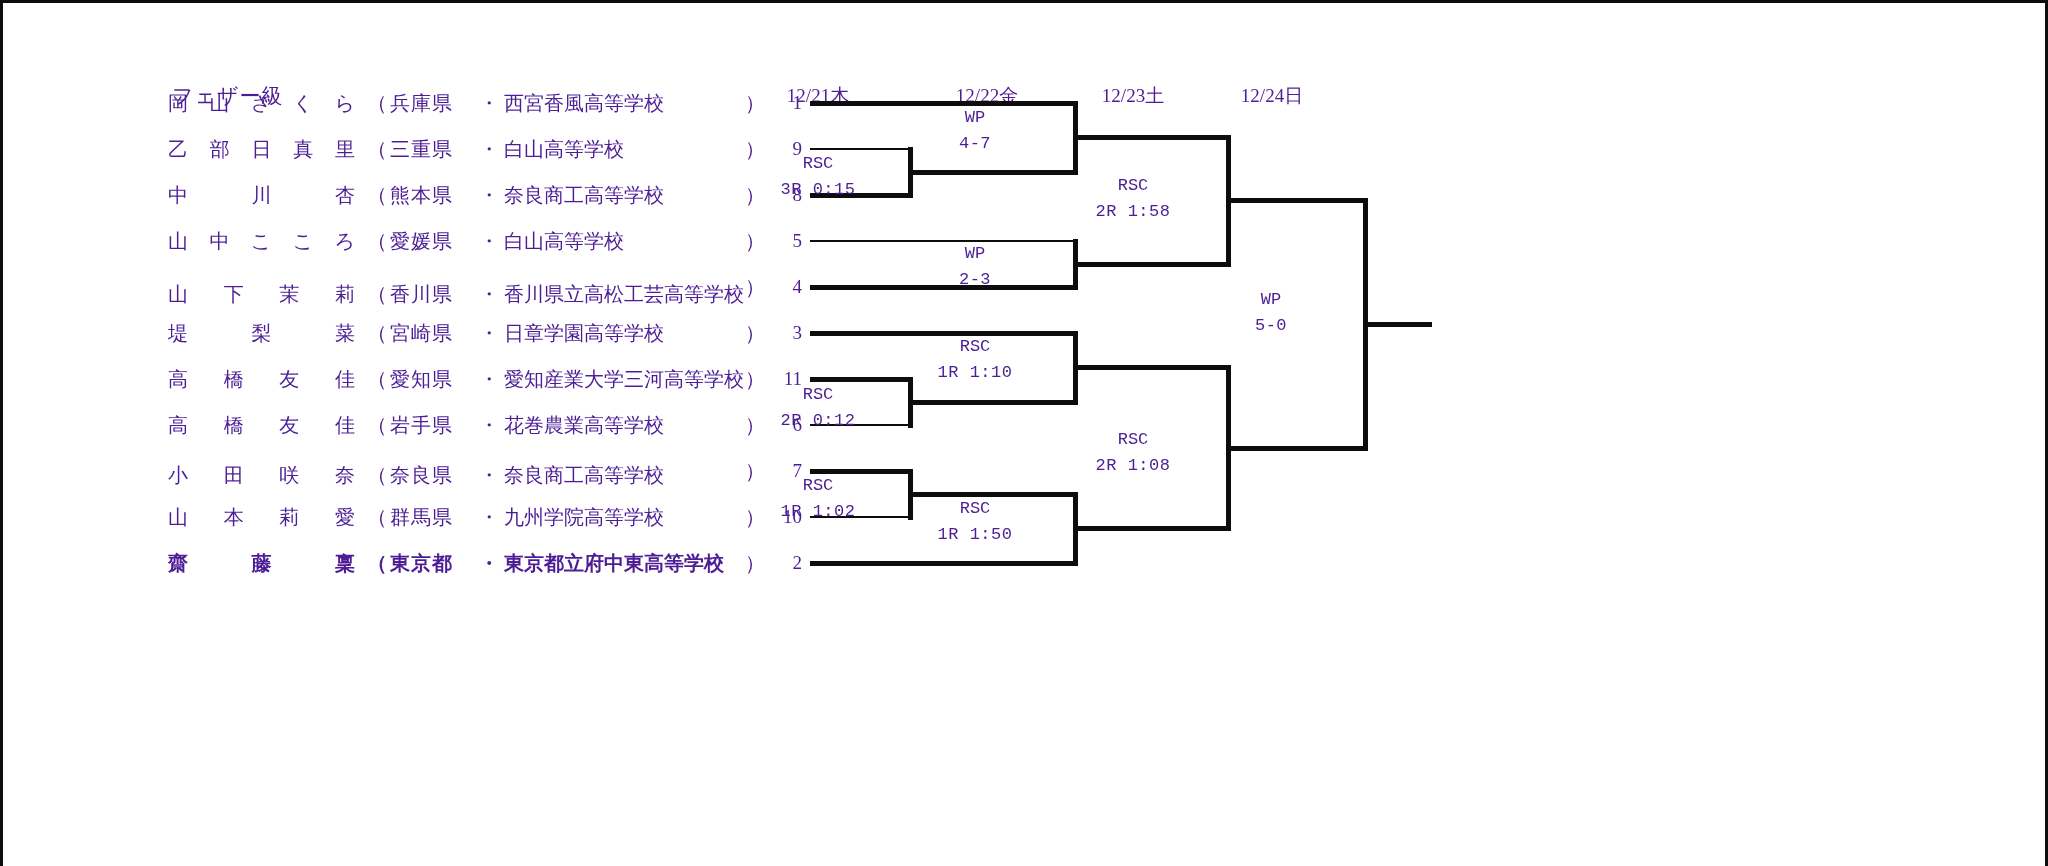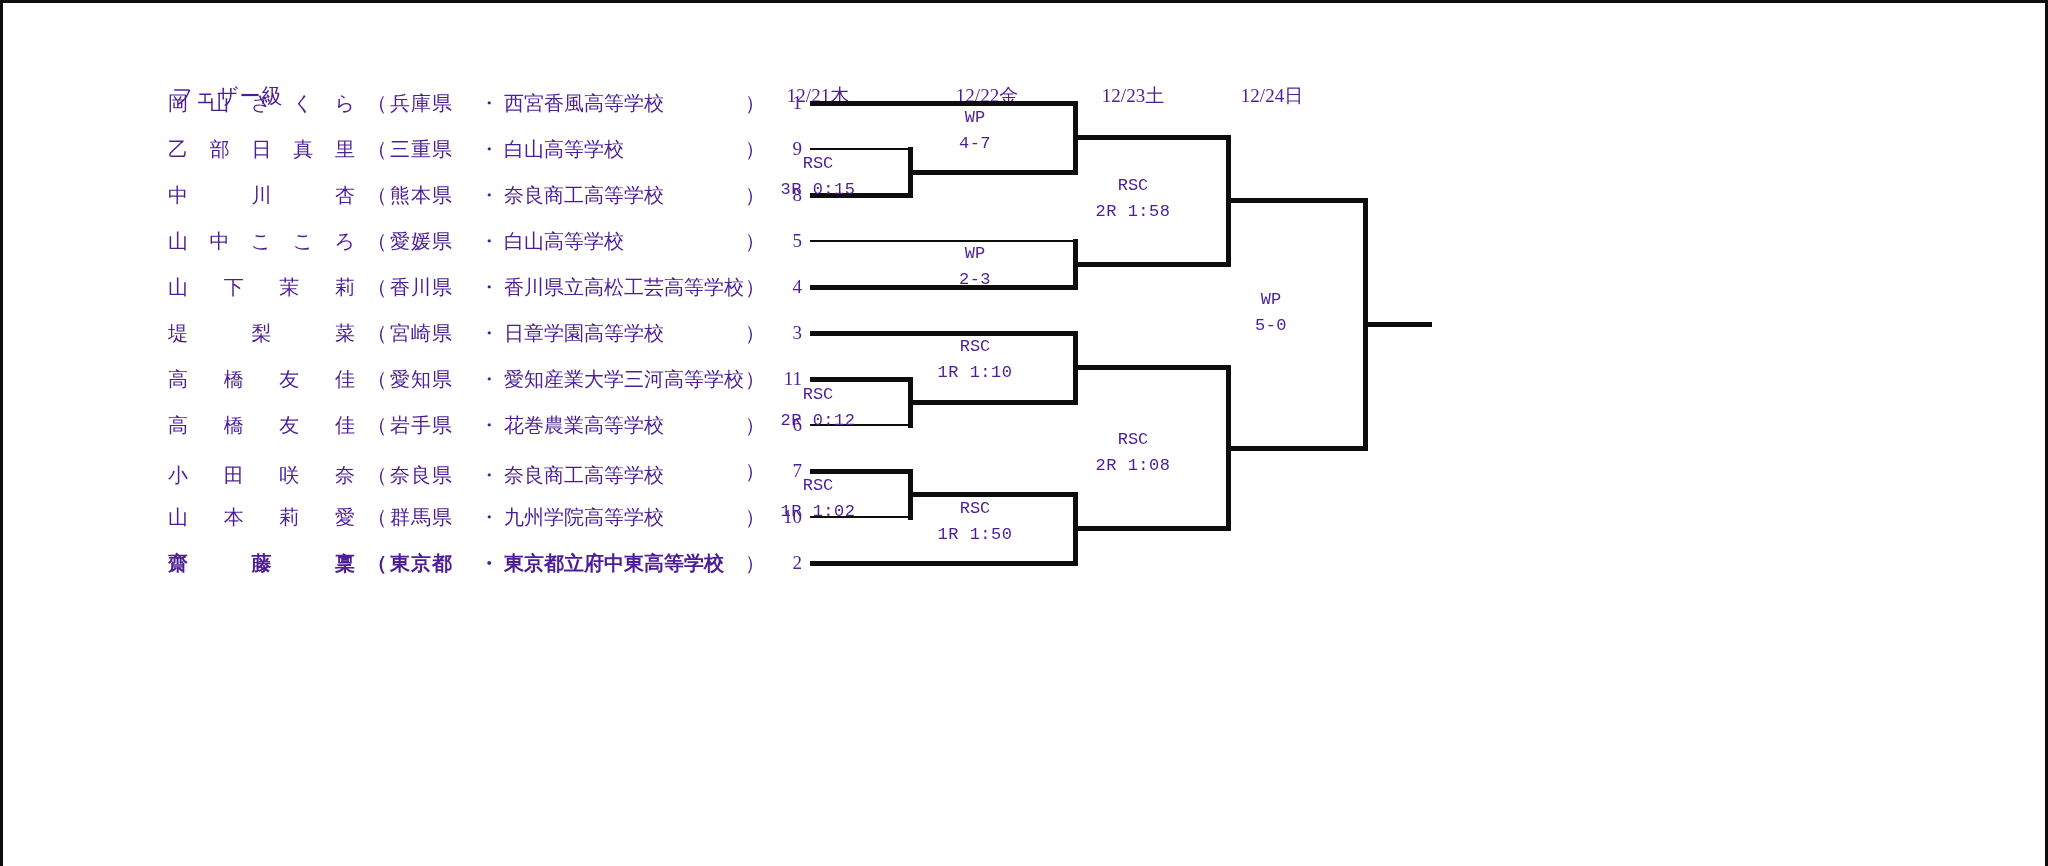--- a/index.html
+++ b/index.html
@@ -153,21 +153,21 @@
       <div class="seed" style="top: 103px; left: 760px; width: 42px;">1</div>
       <div class="entrant" style="top: 149px;"><span class="nm">乙部日真里</span><span class="paren-open">（</span><span class="pref">三重県</span><span class="dot">・</span><span class="school">白山高等学校</span></div>
       <div class="paren-close" style="top: 149px;">）</div>
       <div class="seed" style="top: 149px; left: 760px; width: 42px;">9</div>
       <div class="entrant" style="top: 195px;"><span class="nm">中川杏</span><span class="paren-open">（</span><span class="pref">熊本県</span><span class="dot">・</span><span class="school">奈良商工高等学校</span></div>
       <div class="paren-close" style="top: 195px;">）</div>
       <div class="seed" style="top: 195px; left: 760px; width: 42px;">8</div>
       <div class="entrant" style="top: 241px;"><span class="nm">山中こころ</span><span class="paren-open">（</span><span class="pref">愛媛県</span><span class="dot">・</span><span class="school">白山高等学校</span></div>
       <div class="paren-close" style="top: 241px;">）</div>
       <div class="seed" style="top: 241px; left: 760px; width: 42px;">5</div>
-      <div class="entrant" style="top: 287px;"><span class="nm">山下茉莉</span><span class="paren-open">（</span><span class="pref">香川県</span><span class="dot">・</span><span class="school">香川県立高松工芸高等学校</span></div>
+      <div class="entrant" style="top: 294px;"><span class="nm">山下茉莉</span><span class="paren-open">（</span><span class="pref">香川県</span><span class="dot">・</span><span class="school">香川県立高松工芸高等学校</span></div>
       <div class="paren-close" style="top: 287px;">）</div>
       <div class="seed" style="top: 287px; left: 760px; width: 42px;">4</div>
       <div class="entrant" style="top: 333px;"><span class="nm">堤梨菜</span><span class="paren-open">（</span><span class="pref">宮崎県</span><span class="dot">・</span><span class="school">日章学園高等学校</span></div>
       <div class="paren-close" style="top: 333px;">）</div>
       <div class="seed" style="top: 333px; left: 760px; width: 42px;">3</div>
       <div class="entrant" style="top: 379px;"><span class="nm">高橋友佳</span><span class="paren-open">（</span><span class="pref">愛知県</span><span class="dot">・</span><span class="school">愛知産業大学三河高等学校</span></div>
       <div class="paren-close" style="top: 379px;">）</div>
       <div class="seed" style="top: 379px; left: 760px; width: 42px;">11</div>
       <div class="entrant" style="top: 425px;"><span class="nm">高橋友佳</span><span class="paren-open">（</span><span class="pref">岩手県</span><span class="dot">・</span><span class="school">花巻農業高等学校</span></div>
       <div class="paren-close" style="top: 425px;">）</div>

